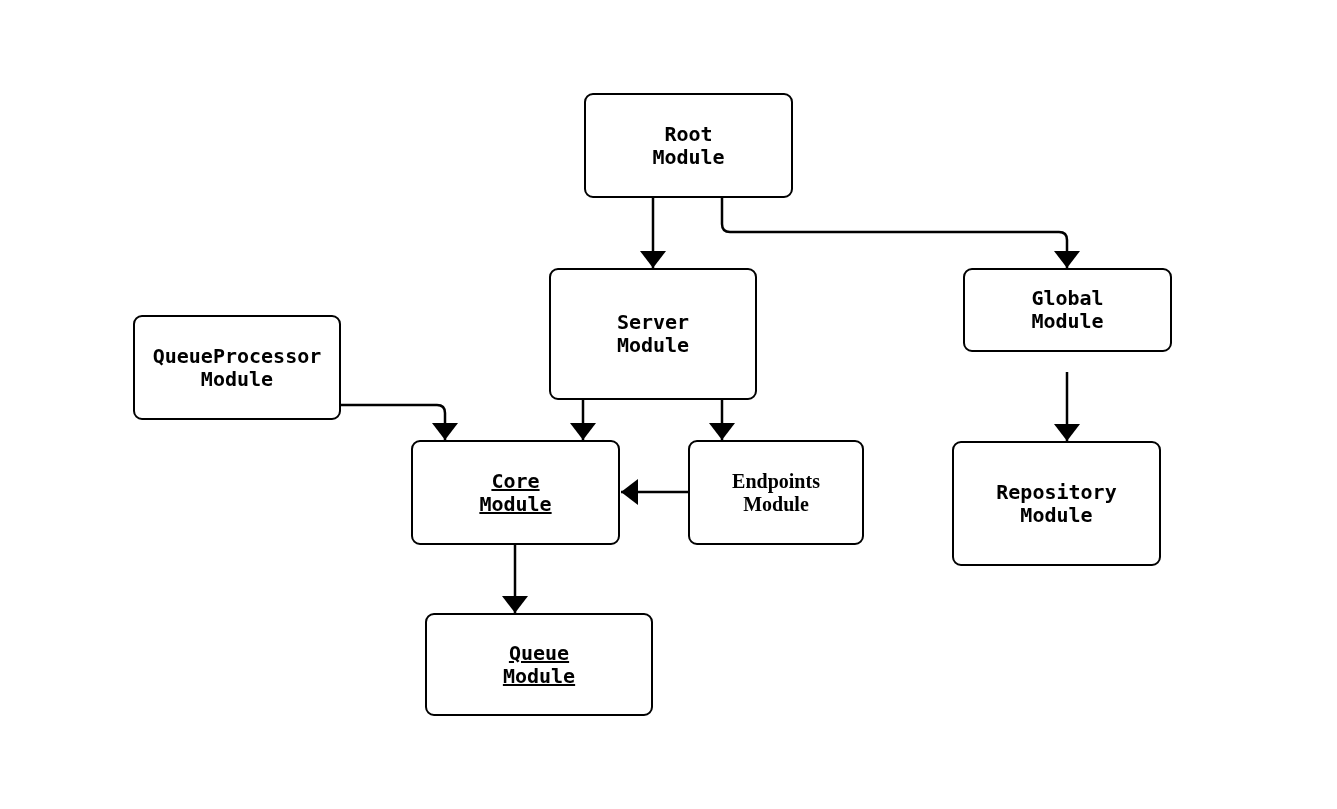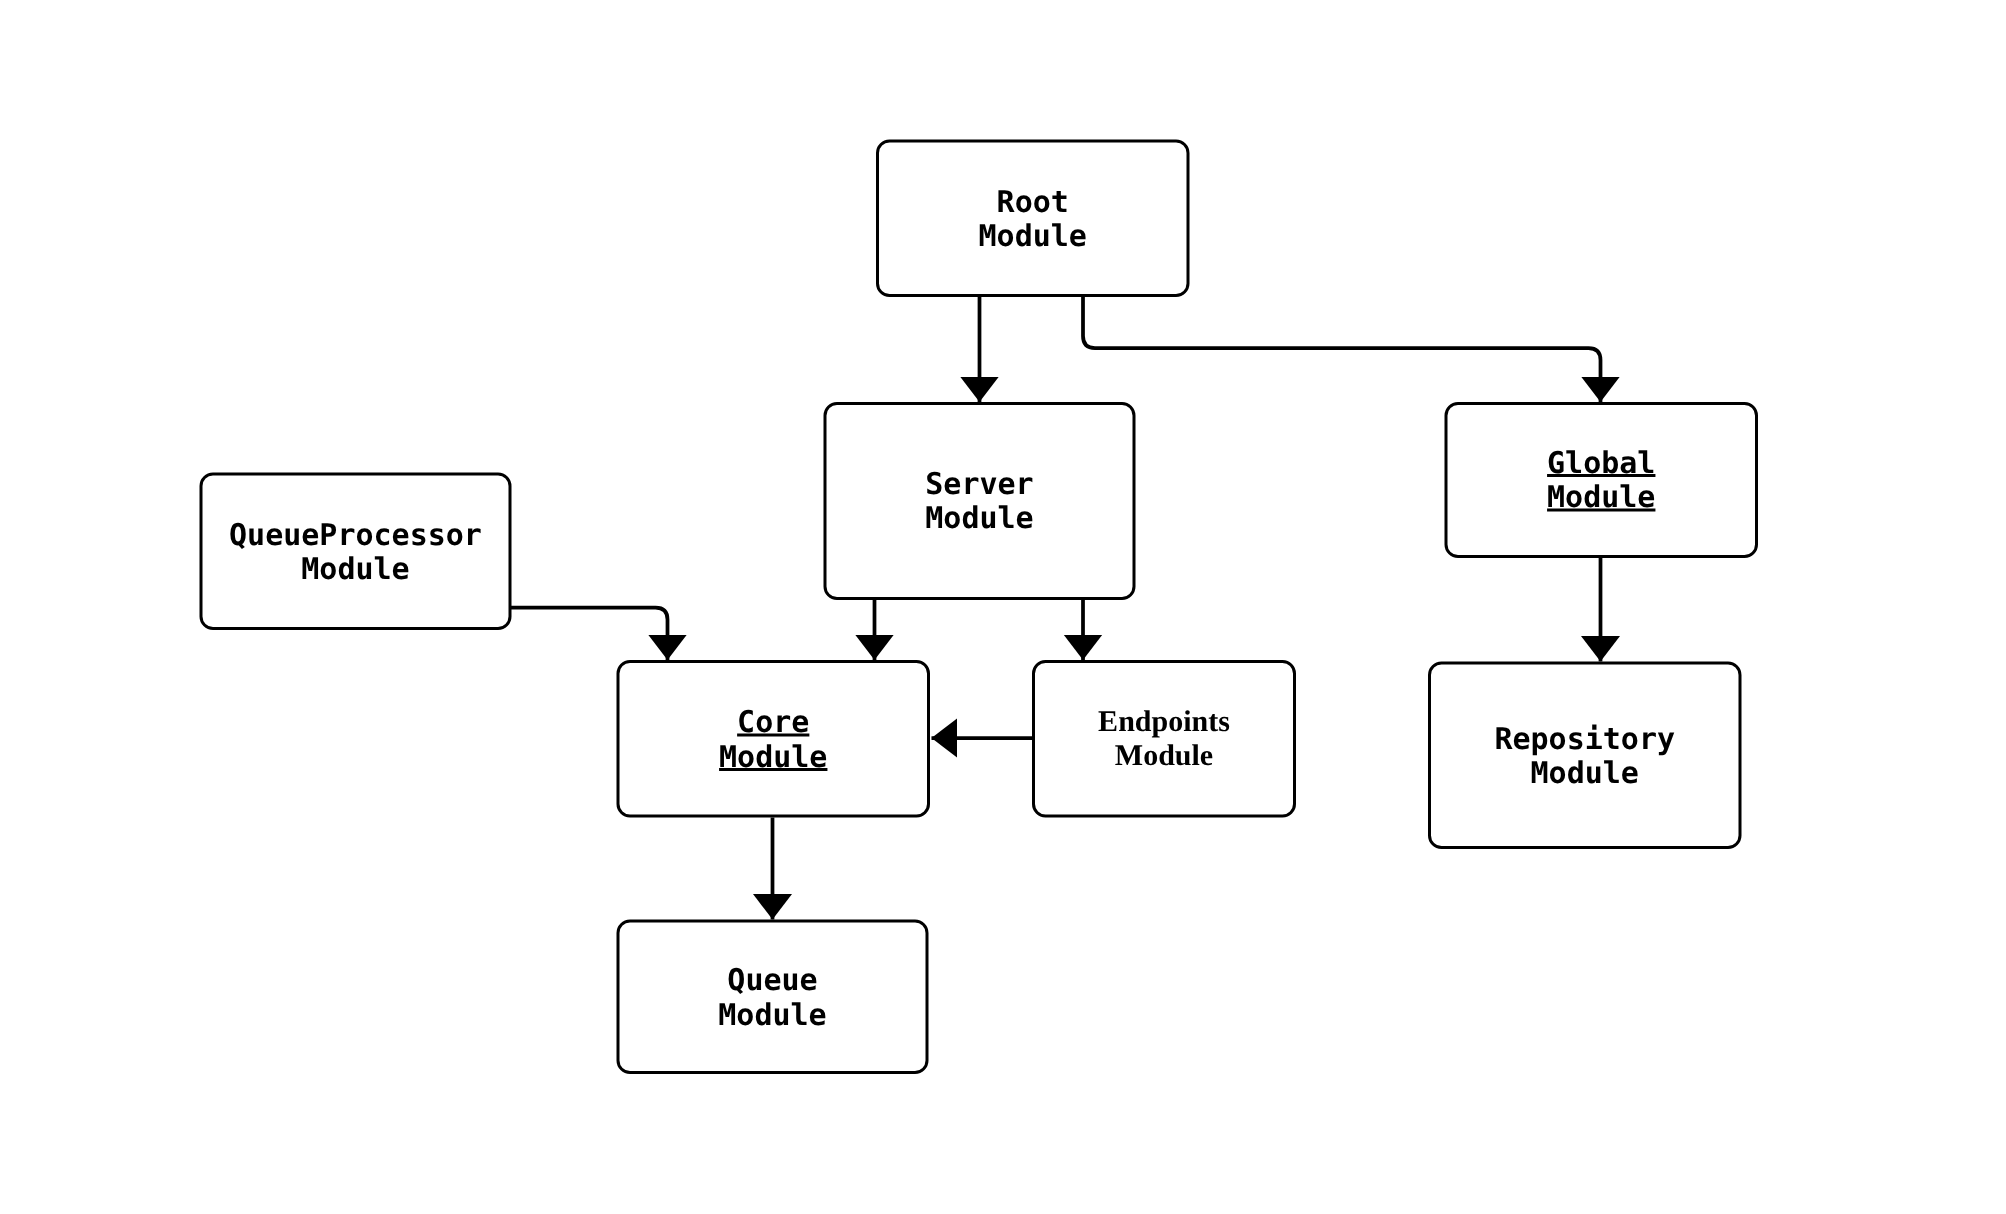--- a/index.html
+++ b/index.html
@@ -73,38 +73,38 @@
   <div class="node" style="left: 133px; top: 267px; width: 208px; height: 105px; margin-top: 48px;">
     <span class="label">QueueProcessor
 Module</span>
   </div>
 
   <div class="node" style="left: 549px; top: 268px; width: 208px; height: 132px;">
     <span class="label">Server
 Module</span>
   </div>
 
-  <div class="node" style="left: 963px; top: 268px; width: 209px; height: 104px; text-decoration: underline;">
+  <div class="node" style="left: 963px; top: 268px; width: 209px; height: 84px;">
     <span class="label">Global
 Module</span>
   </div>
 
   <div class="node" style="left: 411px; top: 440px; width: 209px; height: 105px; text-decoration: underline;">
     <span class="label">Core
 Module</span>
   </div>
 
   <div class="node" style="left: 688px; top: 440px; width: 176px; height: 105px; font-family: Liberation Serif, serif;">
     <span class="label">Endpoints
 Module</span>
   </div>
 
   <div class="node" style="left: 935px; top: 441px; width: 209px; height: 125px; margin-left: 17px;">
     <span class="label">Repository
 Module</span>
   </div>
 
-  <div class="node" style="left: 411px; top: 613px; width: 208px; height: 103px;">
+  <div class="node" style="left: 425px; top: 613px; width: 228px; height: 103px; text-decoration: underline;">
     <span class="label">Queue
 Module</span>
   </div>
 
 </div>
 
 </body></html>

